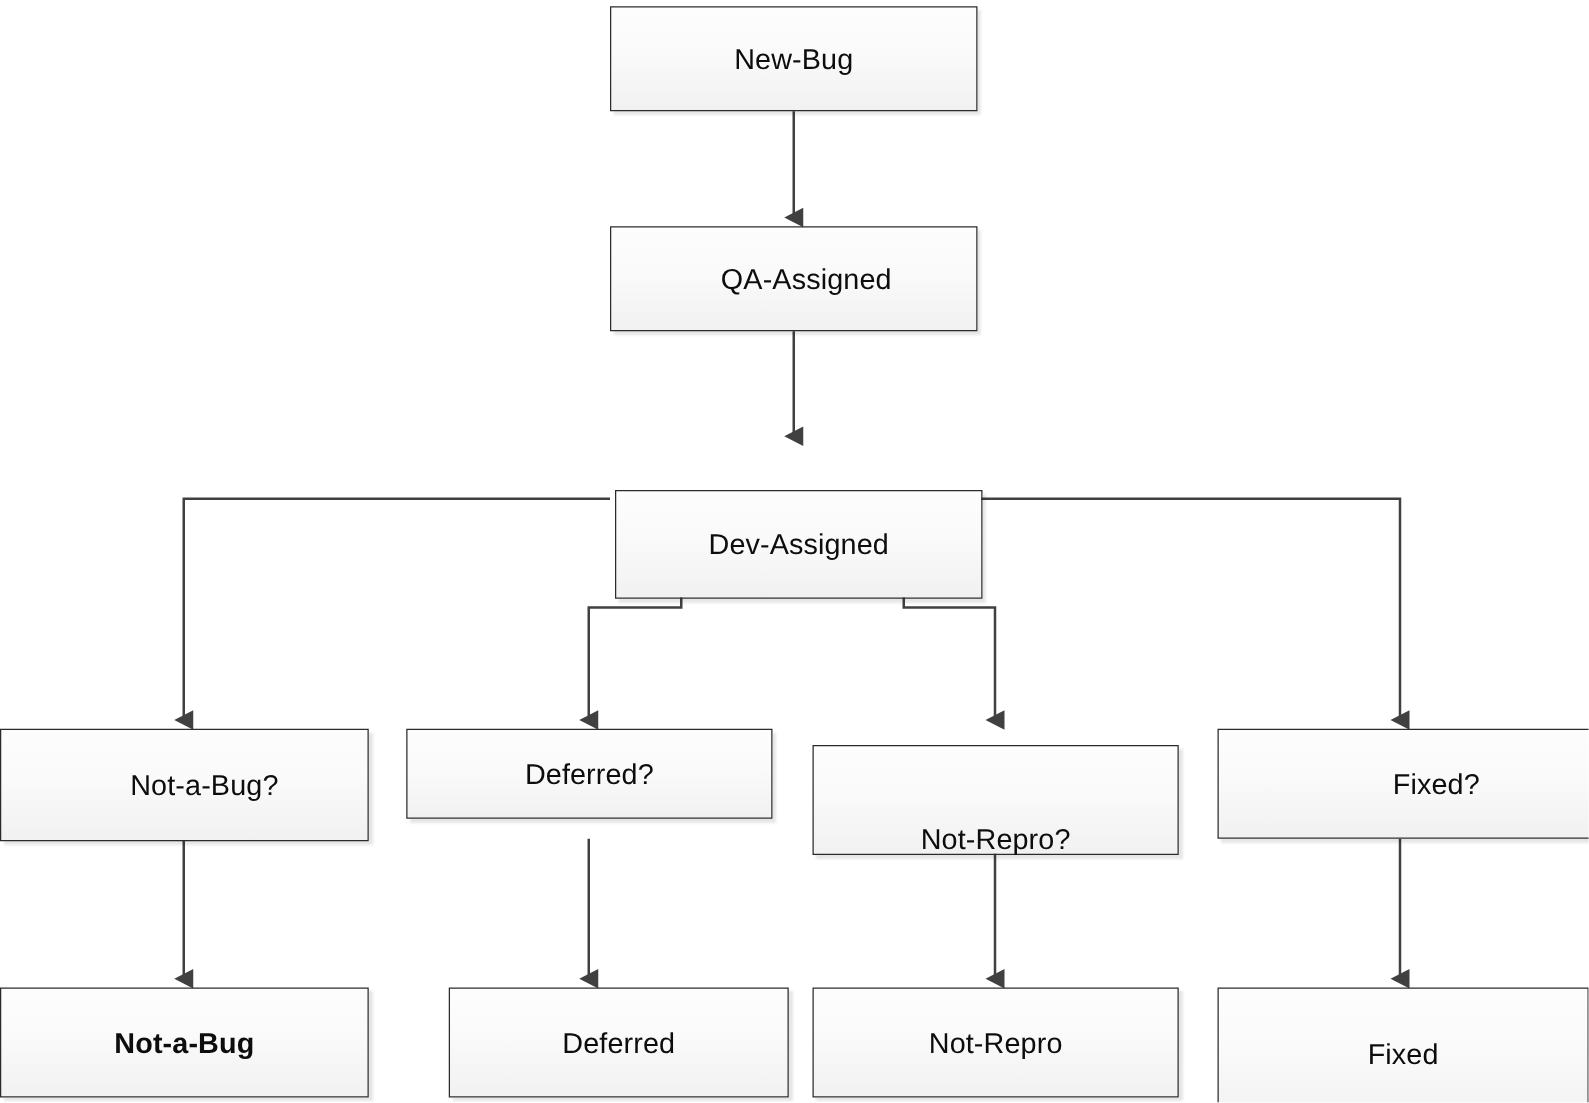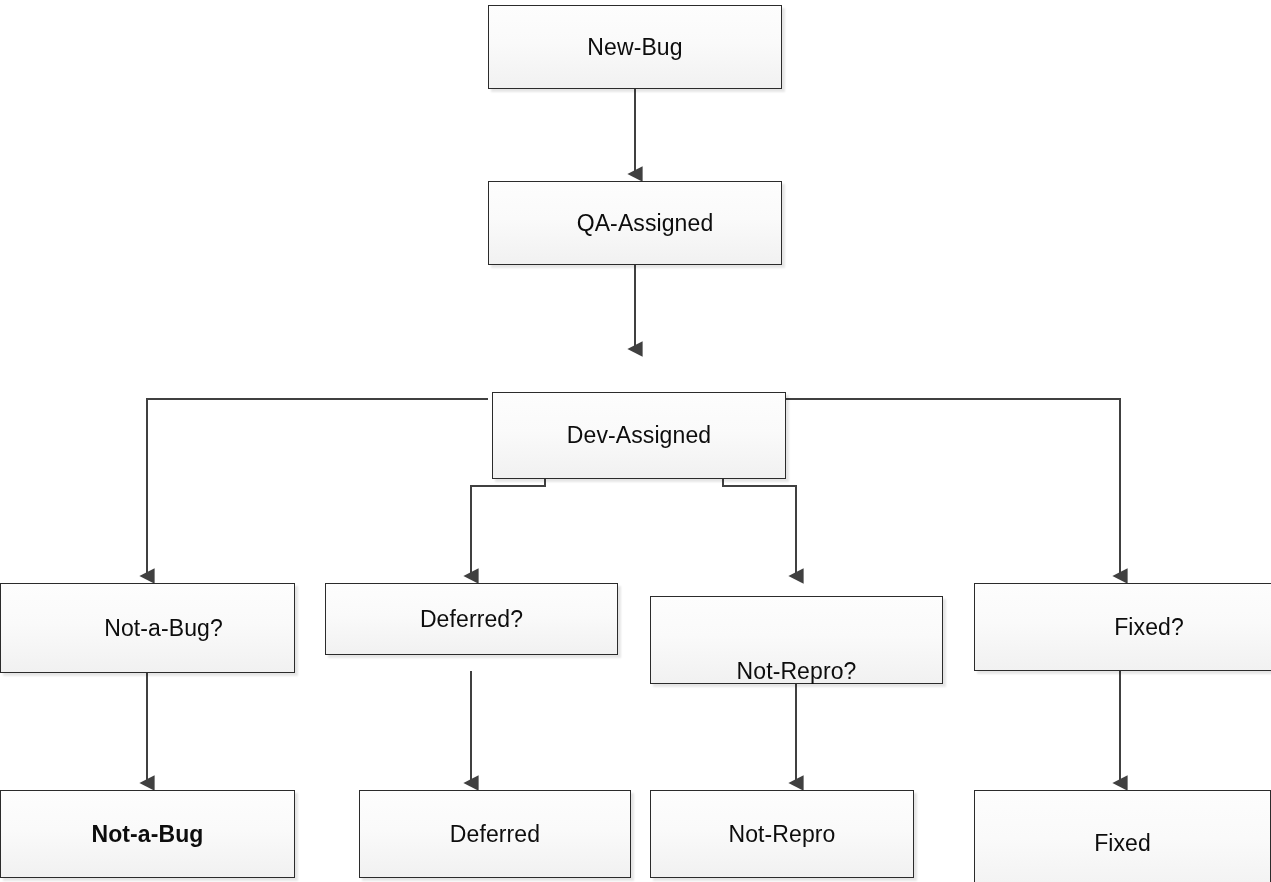--- a/index.html
+++ b/index.html
@@ -92,21 +92,21 @@
       </div>
       <div class="node" style="left: 974px; top: 583px; width: 350px; height: 88px;">
         <span class="node-label">Fixed?</span>
       </div>
       <div class="node" style="left: 0px; top: 790px; width: 295px; height: 88px; font-weight: bold;">
         <span class="node-label">Not-a-Bug</span>
       </div>
       <div class="node" style="left: 325px; top: 790px; width: 272px; height: 88px; margin-left: 34px;">
         <span class="node-label">Deferred</span>
       </div>
-      <div class="node" style="left: 650px; top: 790px; width: 264px; height: 88px; text-align: right;">
+      <div class="node" style="left: 650px; top: 790px; width: 293px; height: 88px; text-align: right;">
         <span class="node-label">Not-Repro</span>
       </div>
       <div class="node" style="left: 974px; top: 790px; width: 297px; height: 107px;">
         <span class="node-label">Fixed</span>
       </div>
     </div>
 
 </div>
 
 </body></html>

